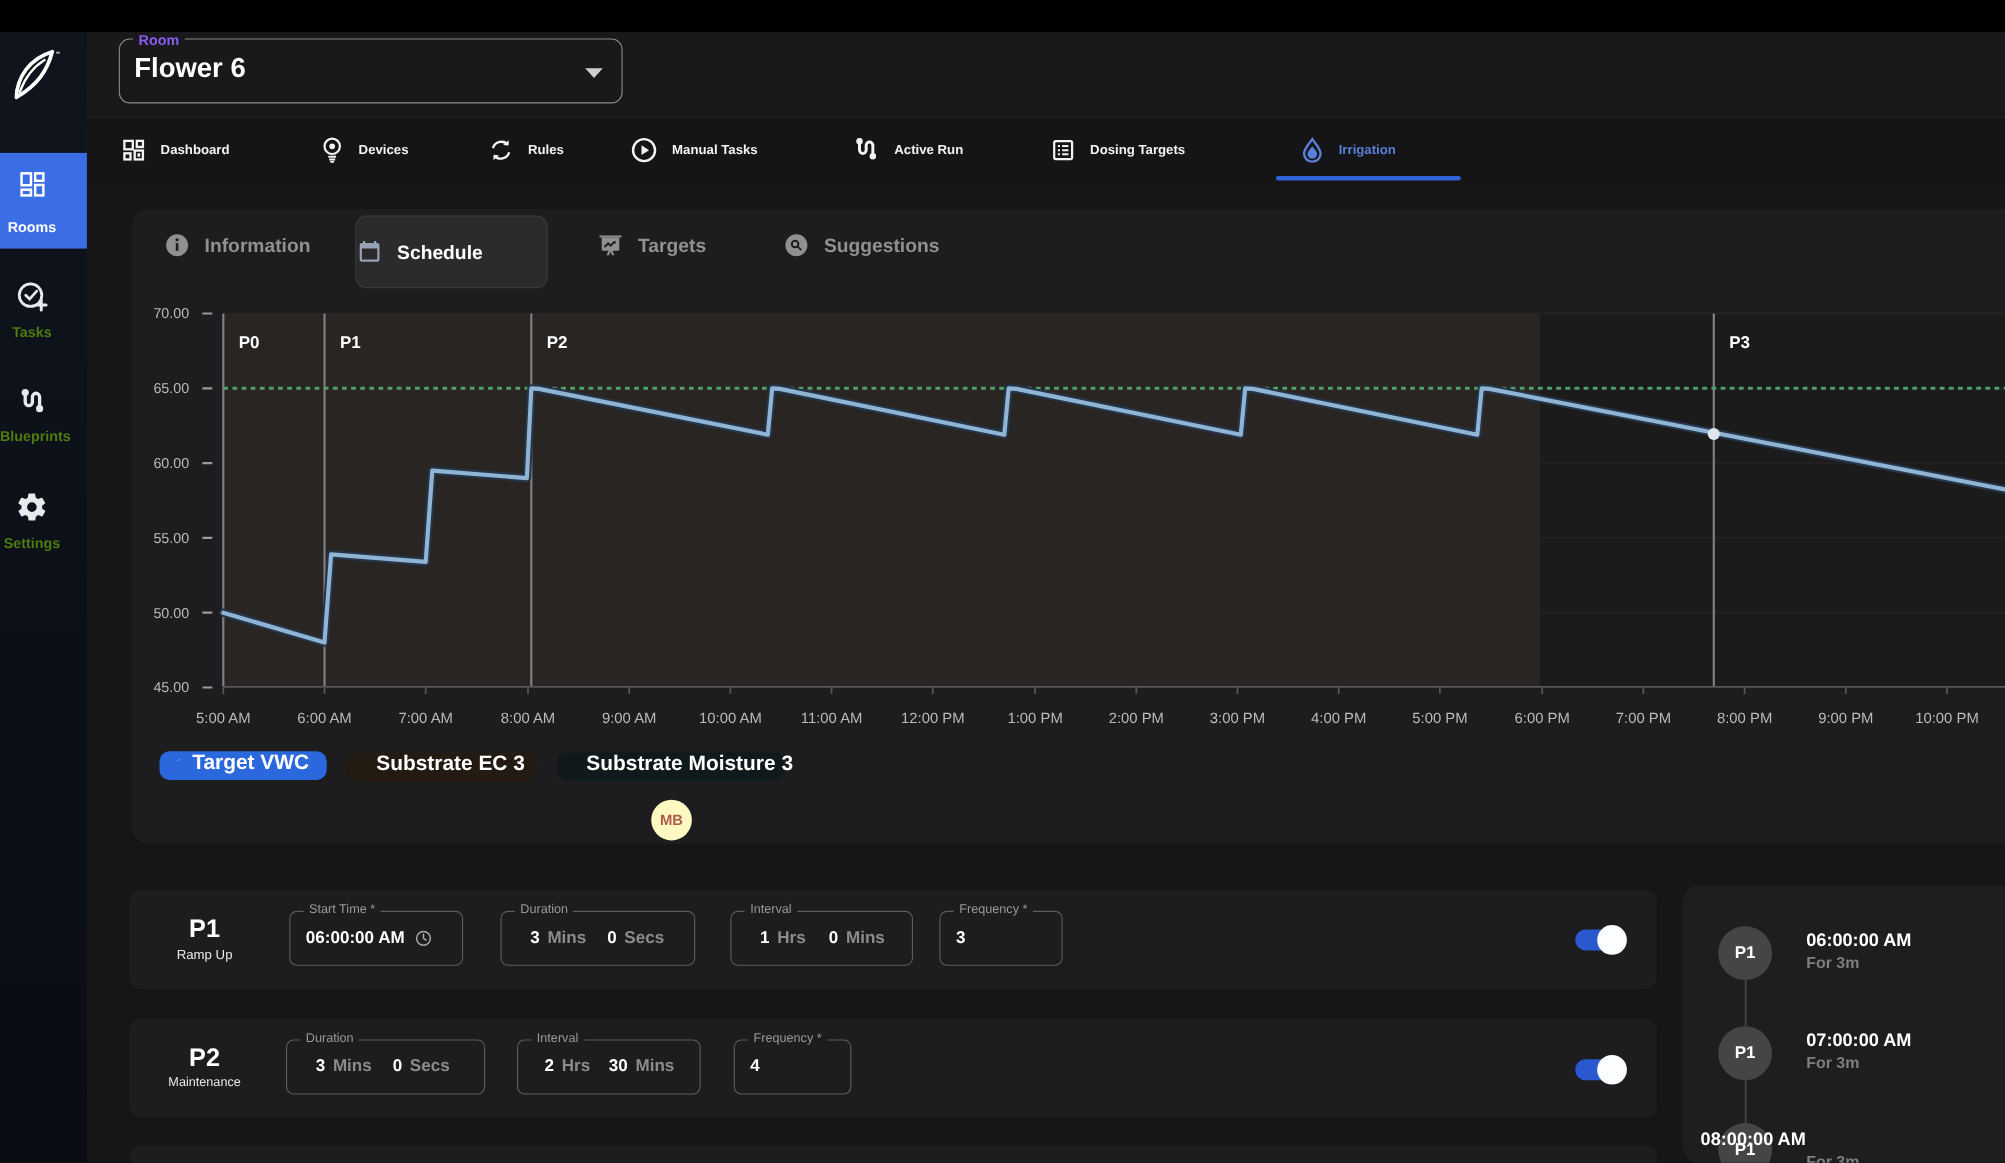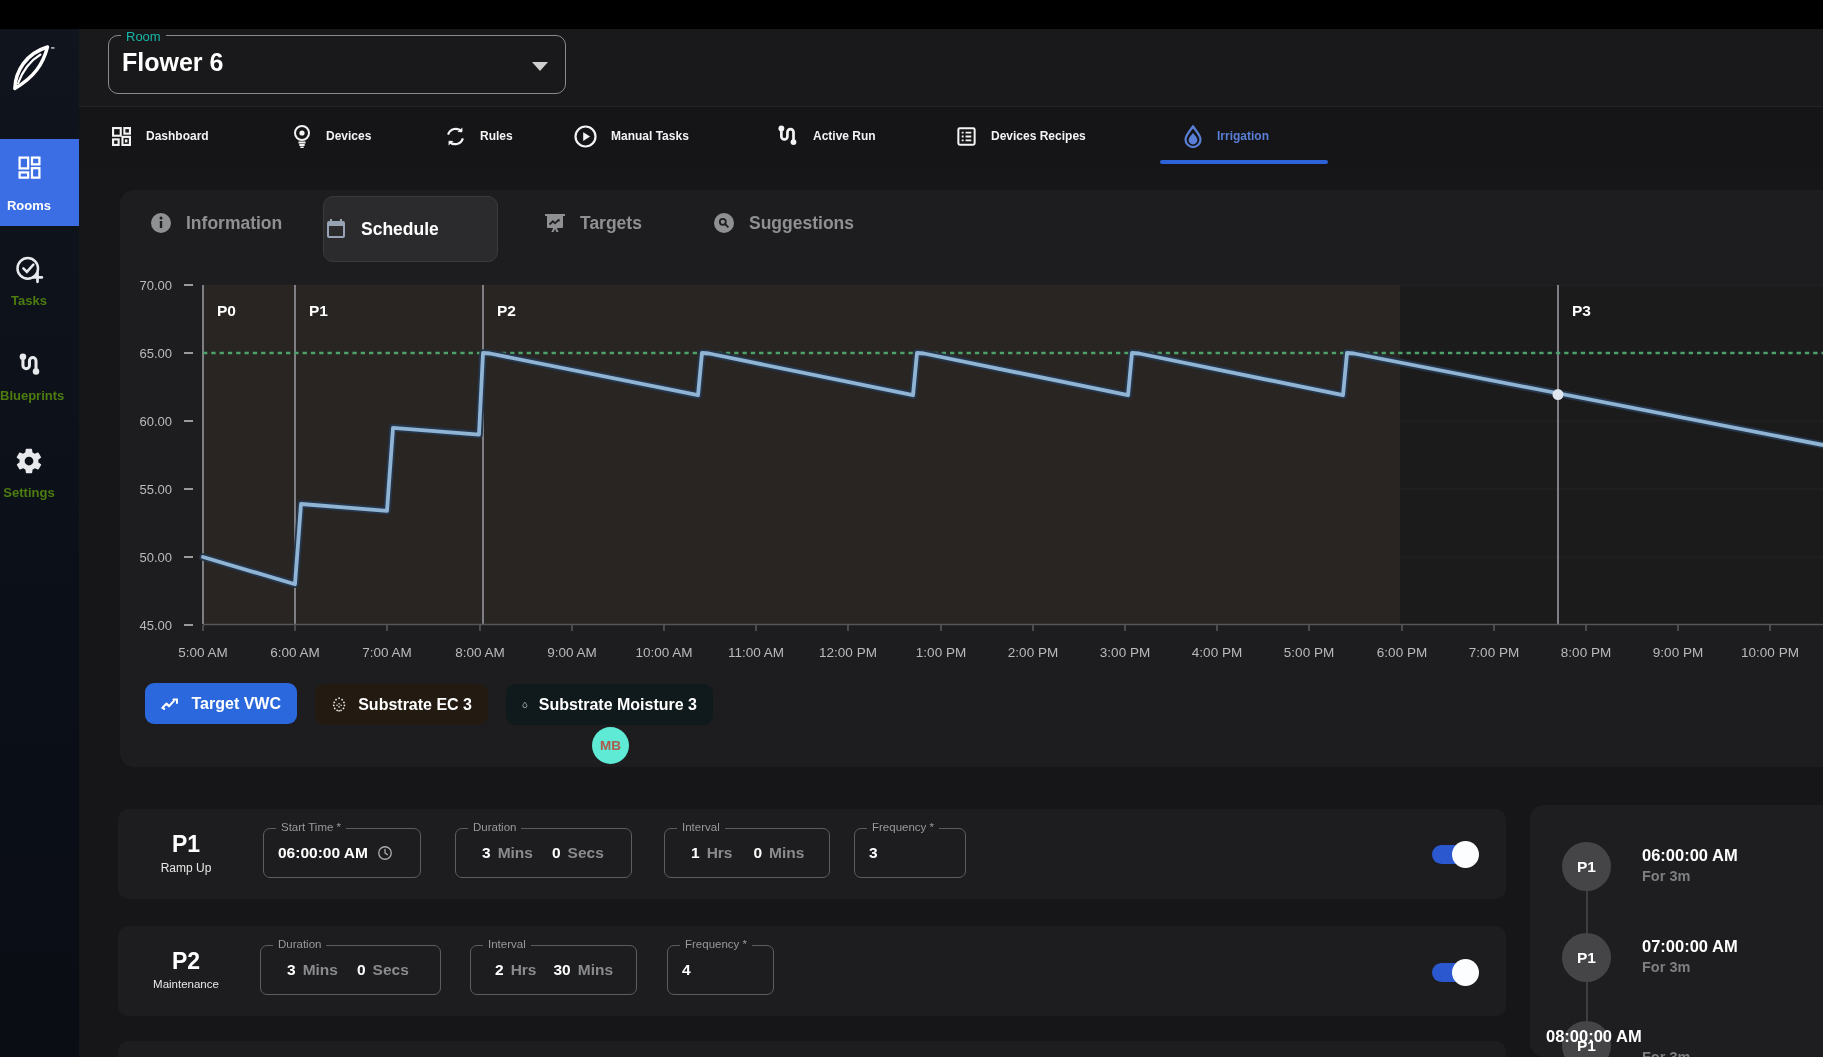--- a/index.html
+++ b/index.html
@@ -12,21 +12,21 @@
   #sidebar{left:0;top:29px;width:79px;height:1028px;
     background:linear-gradient(180deg,#10141d 0%,#0b0f18 60%,#0a0d14 100%);}
   .snav{position:absolute;left:0;width:58px;text-align:center;color:#4d7c0f;}
   .snav .lbl{font-size:13px;font-weight:700;margin-top:5px;}
   #rooms-active{left:0;top:139px;width:79px;height:87px;background:#3b6ee4;}
   
   #hdr{left:79px;top:29px;width:1744px;height:77px;background:#19191b;}
   #roomsel{left:108px;top:35px;width:456px;height:57px;border:1.5px solid #8a8a8a;
     border-radius:10px;}
   #roomsel .flt{position:absolute;left:12px;top:-7px;background:#19191b;
-    padding:0 5px;color:#14b8a6;font-size:13px;}
+    padding:0 5px;color:#8b5cf6;font-size:13px;font-weight:bold;}
   #roomsel .val{position:absolute;left:13px;top:12px;color:#fff;font-size:25px;font-weight:700;}
   #roomsel .caret{position:absolute;right:17px;top:26px;width:0;height:0;
     border-left:8px solid transparent;border-right:8px solid transparent;
     border-top:9px solid #cfcfcf;}
   
   #nav{left:79px;top:106px;width:1744px;height:60px;background:#151517;border-top:1px solid #242427;box-sizing:border-box;}
   .navitem{position:absolute;top:0;height:60px;display:flex;align-items:center;
     color:#f3f3f3;font-size:12px;font-weight:700;gap:13px;}
   .navitem svg{display:block;}
   #irr-underline{position:absolute;left:1160px;top:160px;width:168px;height:4px;
@@ -34,26 +34,26 @@
   
   #card{left:120px;top:190px;width:1703px;height:577px;background:#1d1d1f;
     border-radius:14px 0 0 14px;}
   .ctab{position:absolute;display:flex;align-items:center;gap:13px;
     color:#8f9092;font-size:17.5px;font-weight:700;}
   #schedchip{position:absolute;left:323px;top:196px;width:173px;height:64px;
     background:#2b2b2d;border:1px solid #3a3a3c;border-radius:10px;
     display:flex;align-items:center;gap:13px;
     color:#fff;font-size:17.5px;font-weight:700;}
   
-  .chip{position:absolute;height:41px;border-radius:9px;display:flex;
-    align-items:center;gap:11px;color:#fff;font-size:16px;font-weight:700;
+  .chip{position:absolute;height:26px;border-radius:9px;display:flex;
+    gap:11px;color:#fff;font-size:19px;font-weight:700;
     padding:0 16px;box-sizing:border-box;white-space:nowrap;}
   
   #avatar{left:592px;top:727px;width:37px;height:37px;border-radius:50%;
-    background:#5eead4;color:#ae5a4c;font-size:13.5px;font-weight:700;
+    background:#fef9c3;color:#ae5a4c;font-size:13.5px;font-weight:700;
     display:flex;align-items:center;justify-content:center;}
   
   .pcard{position:absolute;left:118px;width:1388px;background:#1d1d1f;border-radius:10px;}
   .ptitle{position:absolute;color:#fff;font-size:23px;font-weight:700;text-align:center;}
   .psub{position:absolute;color:#e8e8e8;font-size:12px;font-weight:400;text-align:center;}
   .fld{position:absolute;border:1px solid #5d5d5f;border-radius:7px;box-sizing:border-box;}
   .fld .flt{position:absolute;left:12px;top:-8px;background:#1d1d1f;padding:0 5px;
     color:#98999b;font-size:11.5px;}
   .fld .val{position:absolute;left:14px;top:0;height:100%;display:flex;align-items:center;
     gap:7px;color:#fff;font-size:15.5px;font-weight:700;white-space:nowrap;}
@@ -129,21 +129,21 @@
       <circle cx="18" cy="17.6" r="2.7" fill="#f3f3f3"></circle>
       <path d="M6.8 5.5 V12.4 a2.8 2.8 0 0 0 5.6 0 V8.4 a2.8 2.8 0 0 1 5.6 0 V17" fill="none" stroke="#f3f3f3" stroke-width="2.5"></path>
     </svg>
     <span>Active Run</span>
   </div>
   <div class="navitem" style="left:955px;top:106px">
     <svg width="23" height="23" viewBox="0 0 24 24">
       <rect x="3.5" y="3.5" width="17" height="17" rx="1.5" fill="none" stroke="#f3f3f3" stroke-width="2.1"></rect>
       <path d="M7 8 h2 M11 8 h6 M7 12 h2 M11 12 h6 M7 16 h2 M11 16 h6" stroke="#f3f3f3" stroke-width="1.9"></path>
     </svg>
-    <span>Devices Recipes</span>
+    <span>Dosing Targets</span>
   </div>
   <div class="navitem" style="left:1182px;top:106px;color:#5a7fd6">
     <svg width="22" height="24" viewBox="0 0 22 24">
       <path d="M11 2.5 C15 8 18.5 11.5 18.5 15.5 a7.5 7.5 0 0 1 -15 0 C3.5 11.5 7 8 11 2.5 Z" fill="none" stroke="#5a7fd6" stroke-width="2.2"></path>
       <path d="M11 9 C13.4 12 15.4 13.8 15.4 16 a4.4 4.4 0 0 1 -8.8 0 C6.6 13.8 8.6 12 11 9 Z" fill="#5a7fd6"></path>
     </svg>
     <span>Irrigation</span>
   </div>
 </div>
 <div id="irr-underline"></div>

